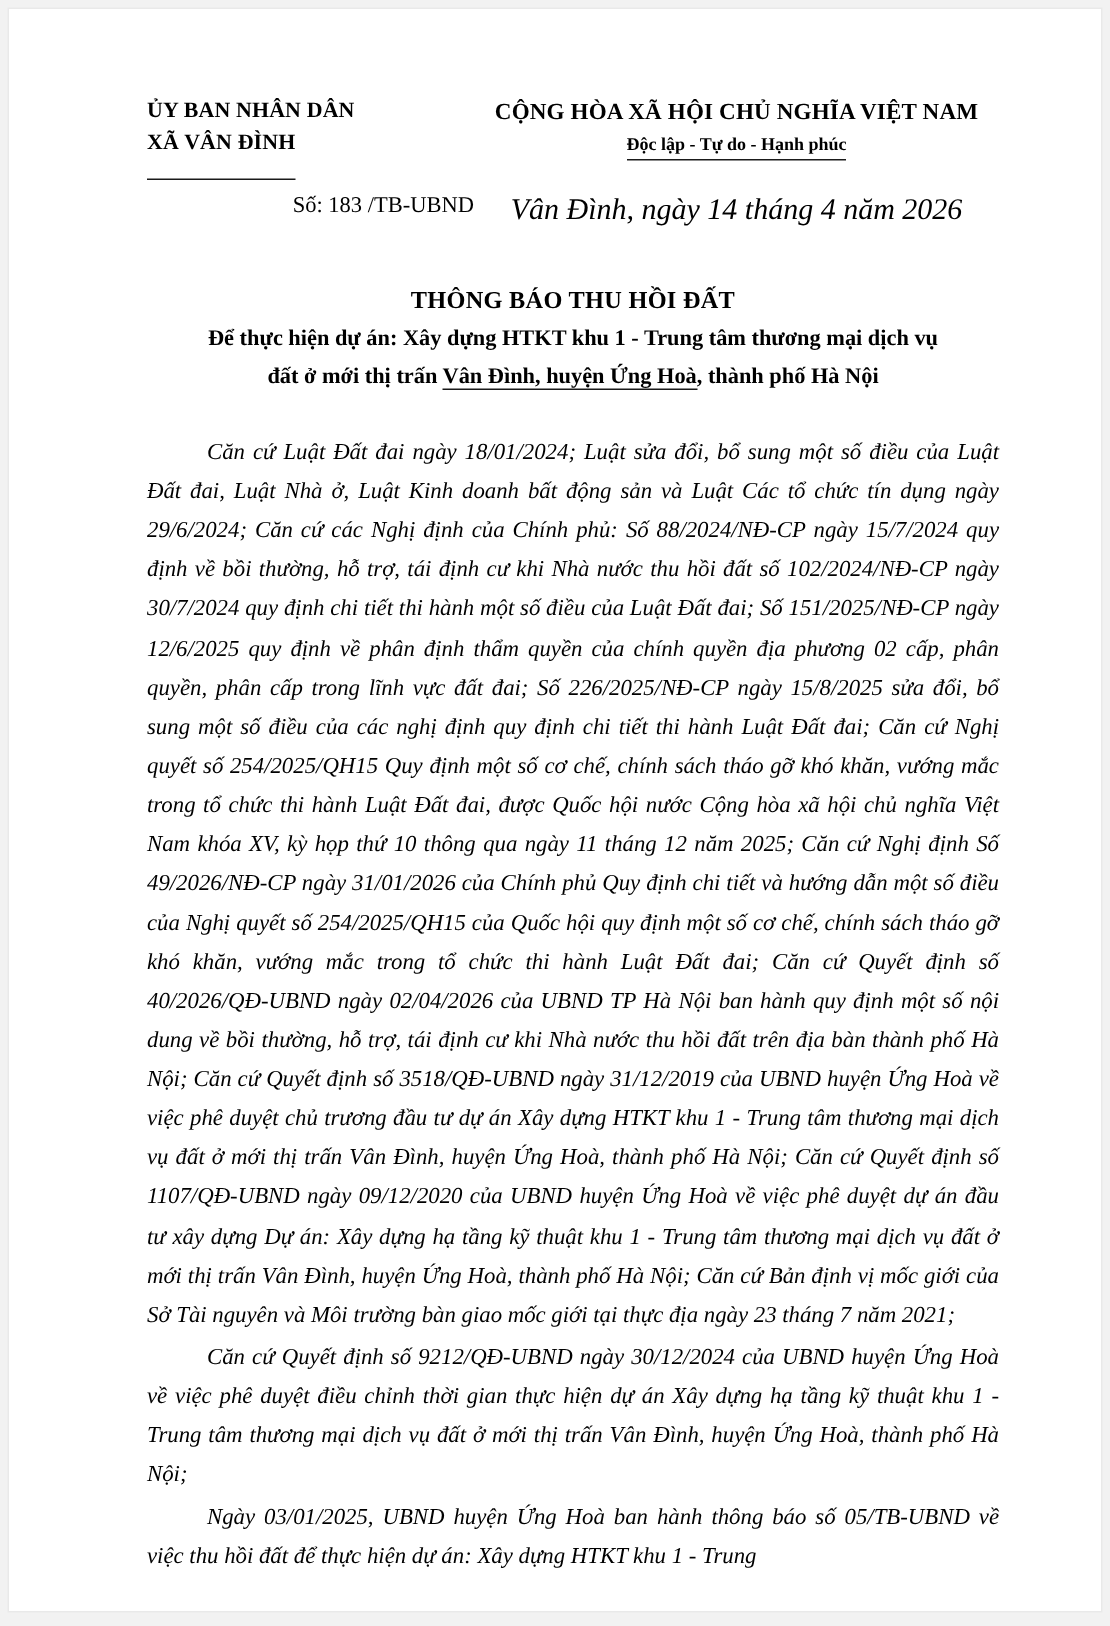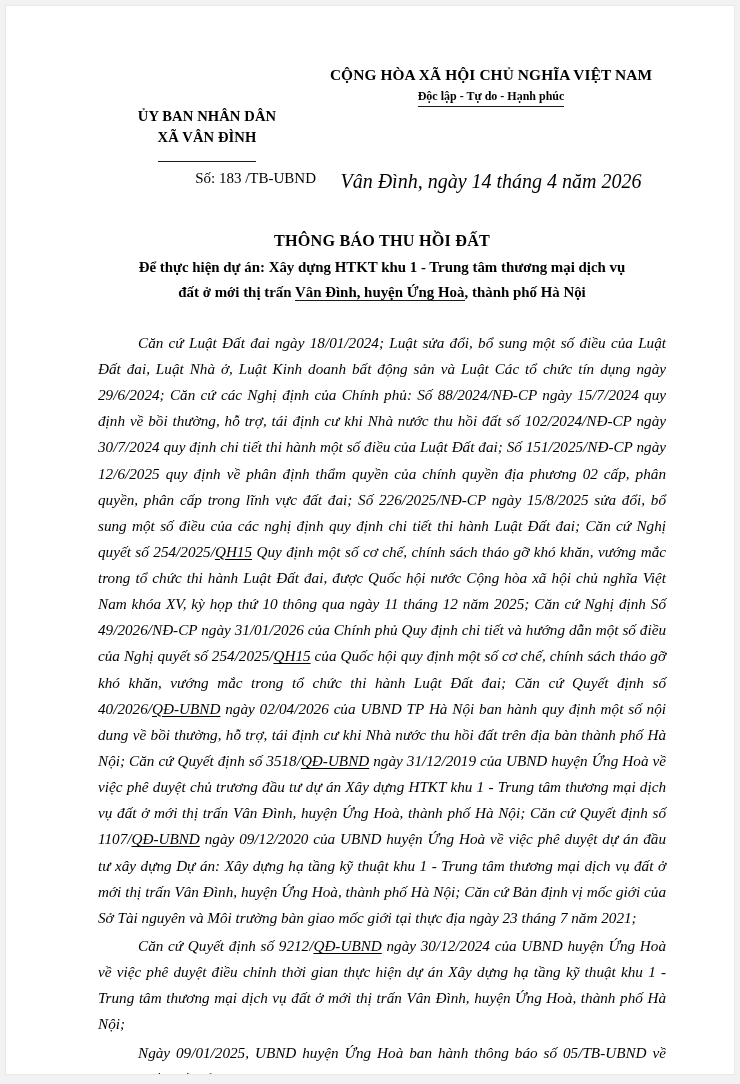--- a/index.html
+++ b/index.html
@@ -34,23 +34,22 @@
 
   
   .doc-header {
     display: flex;
     flex-direction: row;
     align-items: flex-start;
     margin-top: 58px;
   }
   .hdr-left {
     width: 218px;
-    text-align: center;
+    text-align: left;
     flex: 0 0 218px;
-    margin-top: 42px;
   }
   .hdr-right {
     flex: 1 1 auto;
     text-align: center;
   }
   .org-line-1, .org-line-2 {
     font-weight: bold;
     font-size: 14.6px;
     letter-spacing: 0.1px;
     line-height: 1.45;
@@ -129,21 +128,21 @@
     font-size: 15.2px;
     line-height: 1.72;
     text-align: justify;
     text-justify: inter-word;
     text-indent: 40px;
     hyphens: none;
   }
   p.para + p.para {
     margin-top: 2px;
   }
-  .u { text-decoration: underline; text-underline-offset: 2px; }
+  .u { text-underline-offset: 2px; }
 </style>
 </head>
 <body>
 
 <div class="page">
   <div class="inner">
 
     <div class="doc-header">
       <div class="hdr-left">
         <div class="org-line-1">ỦY BAN NHÂN DÂN</div>
@@ -162,17 +161,17 @@
 
     <div class="title-block">
       <div class="doc-title">THÔNG BÁO THU HỒI ĐẤT</div>
       <div class="doc-subtitle">Để thực hiện dự án: Xây dựng HTKT khu 1 - Trung tâm thương mại dịch vụ</div>
       <div class="doc-subtitle">đất ở mới thị trấn <span class="ul-partial">Vân Đình, huyện Ứng Hoà</span>, thành phố Hà Nội</div>
     </div>
 
     <div class="body-block">
       <p class="para">Căn cứ Luật Đất đai ngày 18/01/2024; Luật sửa đổi, bổ sung một số điều của Luật Đất đai, Luật Nhà ở, Luật Kinh doanh bất động sản và Luật Các tổ chức tín dụng ngày 29/6/2024; Căn cứ các Nghị định của Chính phủ: Số 88/2024/NĐ-CP ngày 15/7/2024 quy định về bồi thường, hỗ trợ, tái định cư khi Nhà nước thu hồi đất số 102/2024/NĐ-CP ngày 30/7/2024 quy định chi tiết thi hành một số điều của Luật Đất đai; Số 151/2025/NĐ-CP ngày 12/6/2025 quy định về phân định thẩm quyền của chính quyền địa phương 02 cấp, phân quyền, phân cấp trong lĩnh vực đất đai; Số 226/2025/NĐ-CP ngày 15/8/2025 sửa đổi, bổ sung một số điều của các nghị định quy định chi tiết thi hành Luật Đất đai; Căn cứ Nghị quyết số 254/2025/<span class="u">QH15</span> Quy định một số cơ chế, chính sách tháo gỡ khó khăn, vướng mắc trong tổ chức thi hành Luật Đất đai, được Quốc hội nước Cộng hòa xã hội chủ nghĩa Việt Nam khóa XV, kỳ họp thứ 10 thông qua ngày 11 tháng 12 năm 2025; Căn cứ Nghị định Số 49/2026/NĐ-CP ngày 31/01/2026 của Chính phủ Quy định chi tiết và hướng dẫn một số điều của Nghị quyết số 254/2025/<span class="u">QH15</span> của Quốc hội quy định một số cơ chế, chính sách tháo gỡ khó khăn, vướng mắc trong tổ chức thi hành Luật Đất đai; Căn cứ Quyết định số 40/2026/<span class="u">QĐ-UBND</span> ngày 02/04/2026 của UBND TP Hà Nội ban hành quy định một số nội dung về bồi thường, hỗ trợ, tái định cư khi Nhà nước thu hồi đất trên địa bàn thành phố Hà Nội; Căn cứ Quyết định số 3518/<span class="u">QĐ-UBND</span> ngày 31/12/2019 của UBND huyện Ứng Hoà về việc phê duyệt chủ trương đầu tư dự án Xây dựng HTKT khu 1 - Trung tâm thương mại dịch vụ đất ở mới thị trấn Vân Đình, huyện Ứng Hoà, thành phố Hà Nội; Căn cứ Quyết định số 1107/<span class="u">QĐ-UBND</span> ngày 09/12/2020 của UBND huyện Ứng Hoà về việc phê duyệt dự án đầu tư xây dựng Dự án: Xây dựng hạ tầng kỹ thuật khu 1 - Trung tâm thương mại dịch vụ đất ở mới thị trấn Vân Đình, huyện Ứng Hoà, thành phố Hà Nội; Căn cứ Bản định vị mốc giới của Sở Tài nguyên và Môi trường bàn giao mốc giới tại thực địa ngày 23 tháng 7 năm 2021;</p>
       <p class="para">Căn cứ Quyết định số 9212/<span class="u">QĐ-UBND</span> ngày 30/12/2024 của UBND huyện Ứng Hoà về việc phê duyệt điều chỉnh thời gian thực hiện dự án Xây dựng hạ tầng kỹ thuật khu 1 - Trung tâm thương mại dịch vụ đất ở mới thị trấn Vân Đình, huyện Ứng Hoà, thành phố Hà Nội;</p>
-      <p class="para">Ngày 09/01/2025, UBND huyện Ứng Hoà ban hành thông báo số 05/TB-UBND về việc thu hồi đất để thực hiện dự án: Xây dựng HTKT khu 1 - Trung</p>
+      <p class="para">Ngày 03/01/2025, UBND huyện Ứng Hoà ban hành thông báo số 05/TB-UBND về việc thu hồi đất để thực hiện dự án: Xây dựng HTKT khu 1 - Trung</p>
     </div>
 
   </div>
 </div>
 
 </body></html>

